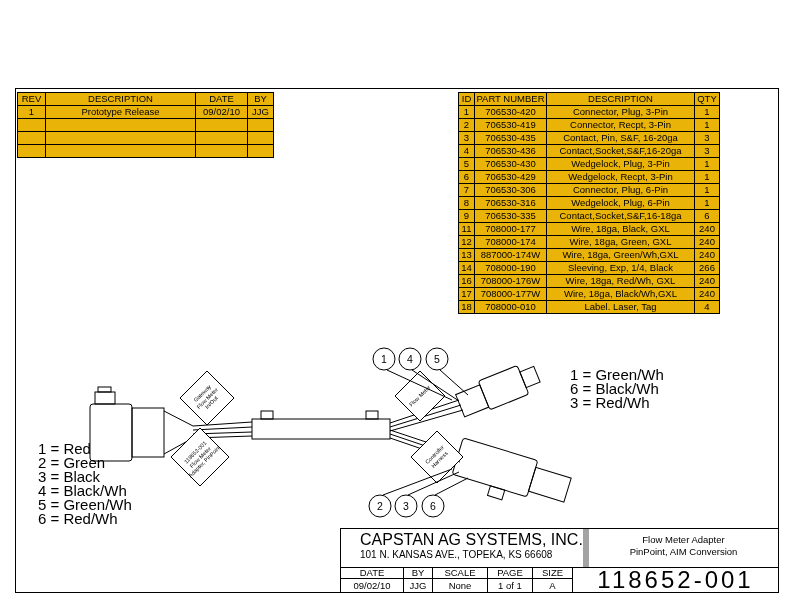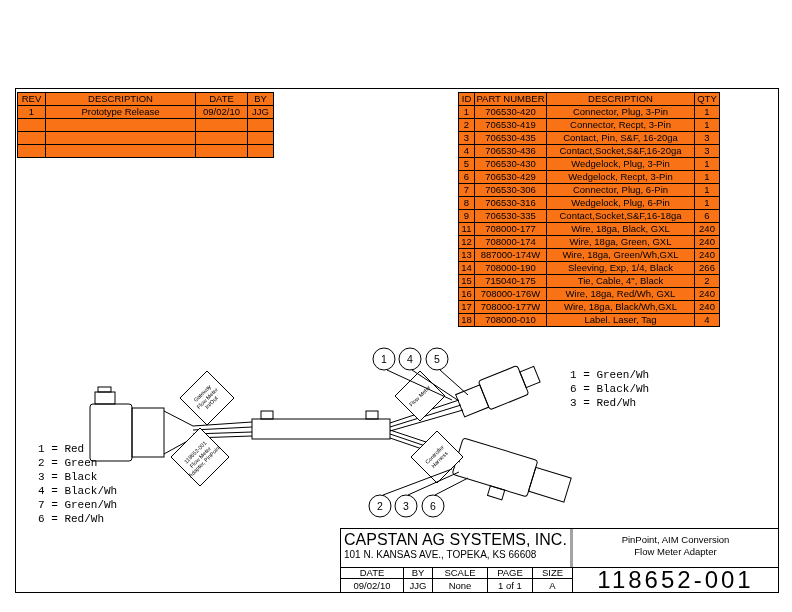--- a/index.html
+++ b/index.html
@@ -7,50 +7,50 @@
   body {
     width:792px; height:612px;
     font-family:"Liberation Sans", sans-serif;
     color:#000;
     position:relative;
     overflow:hidden;
   }
   .sheet { position:absolute; left:0; top:0; width:792px; height:612px; background:#fff; }
   .frame { position:absolute; left:15px; top:88px; width:764px; height:505px; border:1px solid #000; }
 
-  table { border-collapse:collapse; table-layout:fixed; background:#f97316; }
+  table { border-collapse:collapse; table-layout:fixed; background:#eab308; }
   th, td {
     border:1px solid #000;
     font-size:9.5px; font-weight:normal;
     text-align:center; vertical-align:middle;
     height:13px; line-height:12px;
     padding:0 1px; white-space:nowrap; overflow:hidden;
   }
   .rev-table   { position:absolute; left:17px;  top:92px; }
   .parts-table { position:absolute; left:458px; top:92px; }
 
-  .legend { position:absolute; font-size:11px; line-height:14px; white-space:nowrap;font-family:Liberation Mono, monospace; }
+  .legend { position:absolute; font-size:15px; line-height:14px; white-space:nowrap; }
   .legend-left   { left:38px;  top:442px; }
   .legend-rtop   { left:570px; top:368px; }
   .legend-rbot   { left:608px; top:452px; }
 
   .tag-label {
     position:absolute;
     transform:translate(-50%,-50%) rotate(-45deg);
     font-size:5.5px; line-height:6.5px; text-align:center; white-space:nowrap;
   }
 
   .diagram-svg { position:absolute; left:0; top:0; }
 
   .titleblock {
     position:absolute; left:340px; top:528px; width:438px; height:64px;
     border-left:1px solid #000; border-top:1px solid #000; background:#fff;
   }
   .tb-top { display:flex; height:39px; border-bottom:1px solid #000; }
-  .tb-company { width:232px; border-right:3px solid #a3a3a3; padding:2px 3px 0 3px; overflow:hidden; }
+  .tb-company { width:232px; border-right:6px solid #a3a3a3; padding:2px 3px 0 3px; overflow:hidden;margin-left:16px; }
   .company-name { font-size:16px; line-height:18px; white-space:nowrap; }
   .company-address { font-size:10px; line-height:11px; white-space:nowrap; }
   .tb-title { flex:1; text-align:center; padding-top:5px; font-size:9.5px; line-height:12px; overflow:hidden; }
   .tb-bottom { display:flex; height:24px; }
   .tb-field { border-right:1px solid #000; text-align:center; }
   .tb-field-label { font-size:9.5px; height:11px; line-height:10px; border-bottom:1px solid #000; }
   .tb-field-value { font-size:9.5px; height:12px; line-height:13px; }
   .tb-pn {
     flex:1; text-align:center;
     font-size:24px; line-height:24px; letter-spacing:3px; white-space:nowrap; overflow:hidden;
@@ -194,26 +194,20 @@
           <td>Wire, 18ga, Green/Wh,GXL</td>
           <td>240</td>
         </tr>
       <tr>
           <td>14</td>
           <td>708000-190</td>
           <td>Sleeving, Exp, 1/4, Black</td>
           <td>266</td>
         </tr>
       <tr>
-          <td>15</td>
-          <td>715040-175</td>
-          <td>Tie, Cable, 4", Black</td>
-          <td>2</td>
-        </tr>
-      <tr>
           <td>16</td>
           <td>708000-176W</td>
           <td>Wire, 18ga, Red/Wh, GXL</td>
           <td>240</td>
         </tr>
       <tr>
           <td>17</td>
           <td>708000-177W</td>
           <td>Wire, 18ga, Black/Wh,GXL</td>
           <td>240</td>
@@ -317,38 +311,38 @@
   <div class="tag-label" style="left:437px; top:457px;">
     <div>Controller</div>
     <div>Harness</div>
   </div>
 
   <div class="legend legend-left">
     <div>1 = Red</div>
     <div>2 = Green</div>
     <div>3 = Black</div>
     <div>4 = Black/Wh</div>
-    <div>7 = Green/Wh</div>
+    <div>5 = Green/Wh</div>
     <div>6 = Red/Wh</div>
   </div>
   <div class="legend legend-rtop">
     <div>1 = Green/Wh</div>
     <div>6 = Black/Wh</div>
     <div>3 = Red/Wh</div>
   </div>
 
   <div class="titleblock">
     <div class="tb-top">
       <div class="tb-company">
         <div class="company-name">CAPSTAN AG SYSTEMS, INC.</div>
         <div class="company-address">101 N. KANSAS AVE., TOPEKA, KS 66608</div>
       </div>
       <div class="tb-title">
+        <div>Flow Meter Adapter</div>
         <div>PinPoint, AIM Conversion</div>
-        <div>Flow Meter Adapter</div>
       </div>
     </div>
     <div class="tb-bottom">
       <div class="tb-field" style="width:63px">
         <div class="tb-field-label">DATE</div>
         <div class="tb-field-value">09/02/10</div>
       </div>
       <div class="tb-field" style="width:29px">
         <div class="tb-field-label">BY</div>
         <div class="tb-field-value">JJG</div>

